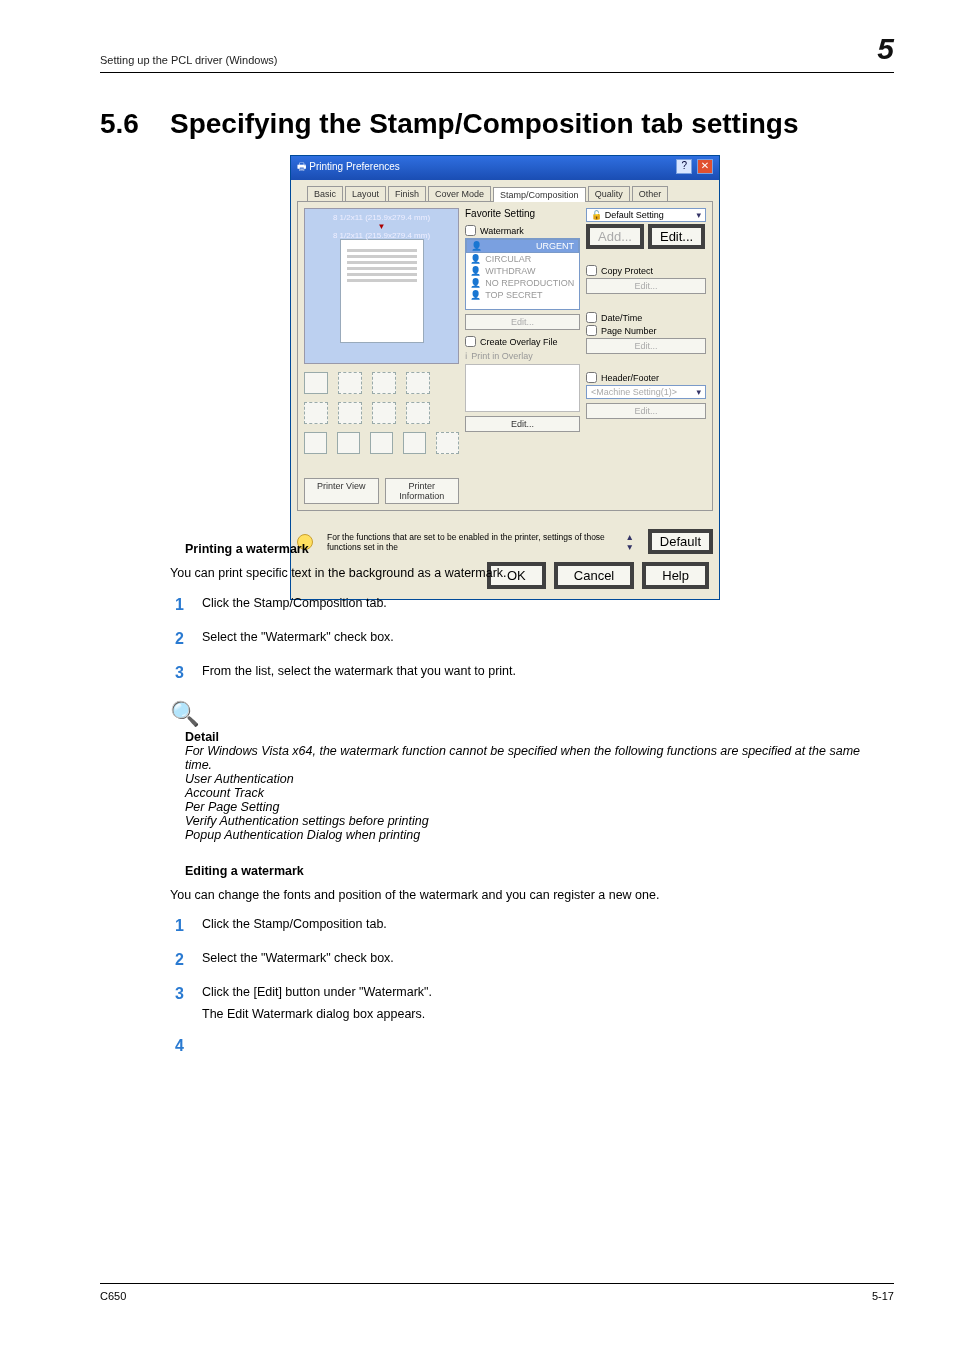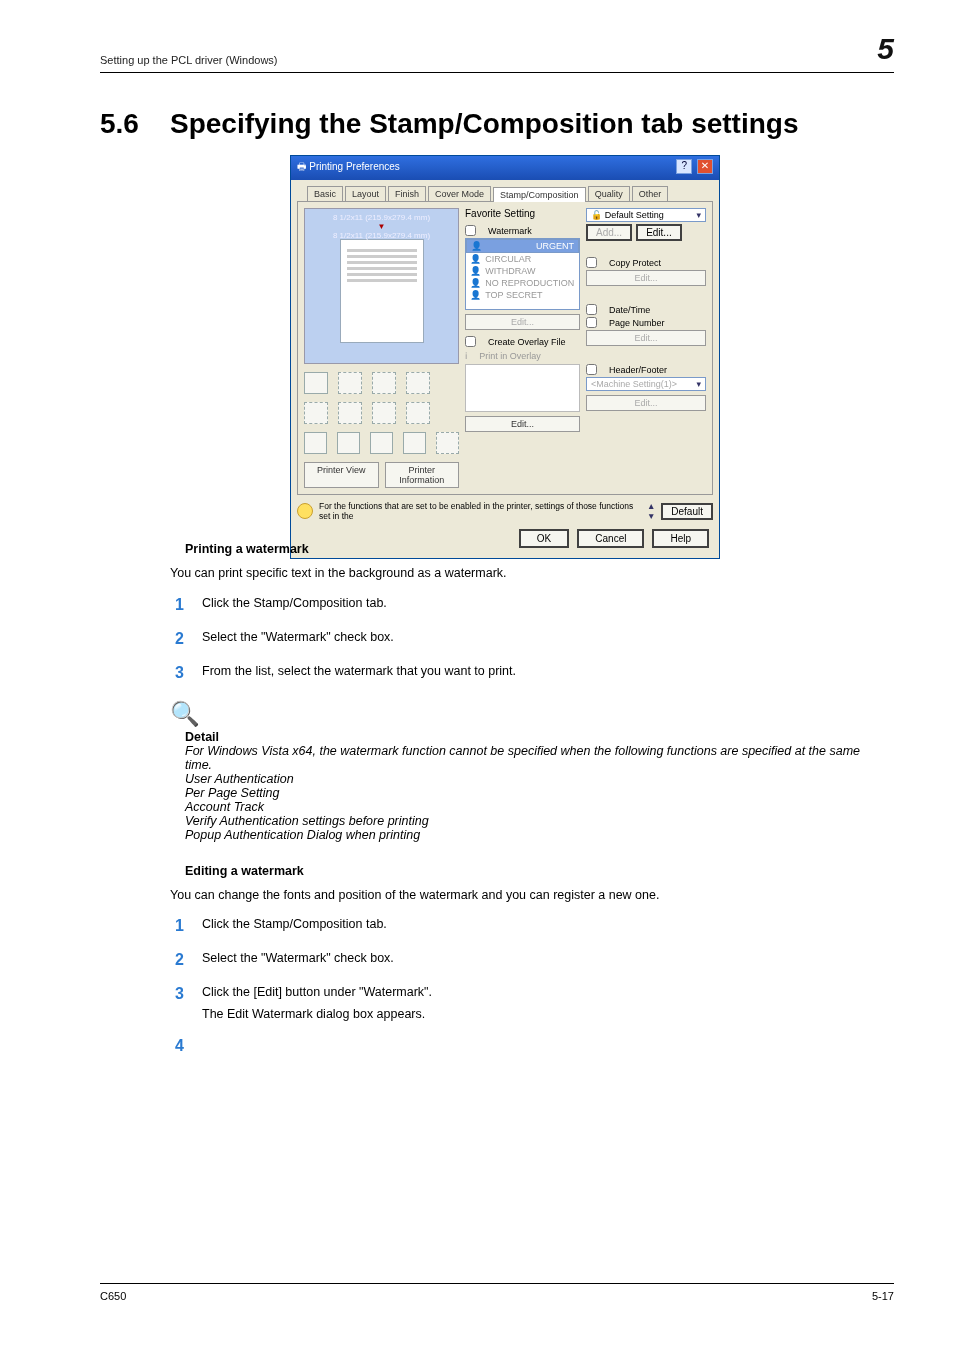--- a/index.html
+++ b/index.html
@@ -20,36 +20,36 @@
 .pane{background:#ece9d8;border:1px solid #999;margin:0 6px 6px;padding:6px;display:flex;gap:6px}
 .col-l{width:155px}
 .col-m{flex:1}
 .col-r{width:120px}
 .preview{border:1px solid #99a;background:#bcd0f0;height:150px;padding:4px 0 0;color:#eef;text-align:center;font-size:8px;position:relative}
 .preview .sheet{background:#fff;width:70px;height:90px;margin:0 auto;box-shadow:0 0 0 1px #9ab;padding:6px 6px}
 .preview .sheet .ln{height:3px;background:#ccc;margin:3px 0}
 .iconrow{display:flex;gap:10px;margin-top:8px}
 .iconrow .ic{width:22px;height:20px;border:1px solid #9aa;background:#f6f6f2}
 .iconrow .ic.dash{border-style:dashed}
-.btnrow{display:flex;gap:6px;margin-top:8px}
+.btnrow{display:flex;gap:6px;margin-top:24px}
 .btn{background:#f6f6f0;border:1px solid #999;padding:2px 6px;font-size:9px;text-align:center;flex:1;color:#333}
 .btn.dis{color:#aaa}
-.lbl{font-size:9px;margin:0 0 2px;display:flex;gap:12px;align-items:center}
+.lbl{font-size:9px;margin:0 0 2px;display:flex;gap:4px;align-items:center}
 .lbl input[type=checkbox]{width:11px;height:11px;margin:0}
 .list{border:1px solid #7a9ac9;background:#fff;height:70px;overflow:hidden;font-size:9px}
 .li{padding:1px 4px;display:flex;gap:4px;align-items:center}
 .li.sel{background:#7aa0e0;color:#fff}
 .red{color:#c00}
 .fs-row{display:flex;gap:4px;align-items:center;margin-bottom:6px}
 .sel{border:1px solid #7a9ac9;background:#fff;padding:1px 4px;font-size:9px;flex:1;display:flex;justify-content:space-between}
 .sel .dd{color:#336}
-.btn-s{background:#f6f6f0;border:2px solid #404040;padding:1px 8px;font-size:10px}
+.btn-s{background:#f6f6f0;border:4px solid #404040;padding:1px 8px;font-size:13px}
 .btn-s.dis{color:#aaa}
 .grp{margin-bottom:6px}
-.infobar{display:flex;gap:6px;align-items:center;margin:6px 6px 8px;font-size:8.5px}
+.infobar{display:flex;gap:14px;align-items:center;margin:18px 6px 8px;font-size:8.5px}
 .infobar .bulb{width:14px;height:14px;border-radius:50%;background:#ffe060;border:1px solid #caa030}
 .bottom-btns{display:flex;gap:8px;justify-content:flex-end;padding:0 10px 10px}
 .bottom-btns .btn-s{padding:2px 16px}
 .body-block{position:absolute;left:170px;right:70px}
 .h4{font-size:12.5px;font-weight:bold;margin:0 15px 10px}
 .p{font-size:12.5px;margin:0 0 14px;line-height:1.25}
 .steps{margin:0;padding:0;list-style:none}
 .steps li{font-size:12.5px;margin:0 0 16px;display:flex;gap:18px}
 .steps li .sn{color:#2a7ad1;font-weight:bold;font-size:16px;font-family:Arial;width:14px;text-align:right}
 .detail-row{display:flex;gap:8px;margin:18px 0 2px}
@@ -251,22 +251,22 @@
         </li>
     </ol>
 
     <div class="detail-row">
       <span class="mag">🔍</span>
     </div>
     <div class="detail-body" style="margin-left:15px">
       <div class="tt">Detail</div>
       <div class="it">For Windows Vista x64, the watermark function cannot be specified when the following functions are specified at the same time.</div>
       <div class="it">User Authentication</div>
+      <div class="it">Account Track</div>
       <div class="it">Per Page Setting</div>
-      <div class="it">Account Track</div>
       <div class="it">Verify Authentication settings before printing</div>
       <div class="it">Popup Authentication Dialog when printing</div>
     </div>
 
     <p class="h4" style="margin-top:22px">Editing a watermark</p>
     <p class="p">You can change the fonts and position of the watermark and you can register a new one.</p>
     <ol class="steps">
       <li>
           <span class="sn">1</span>
           <span>Click the Stamp/Composition tab.</span>

